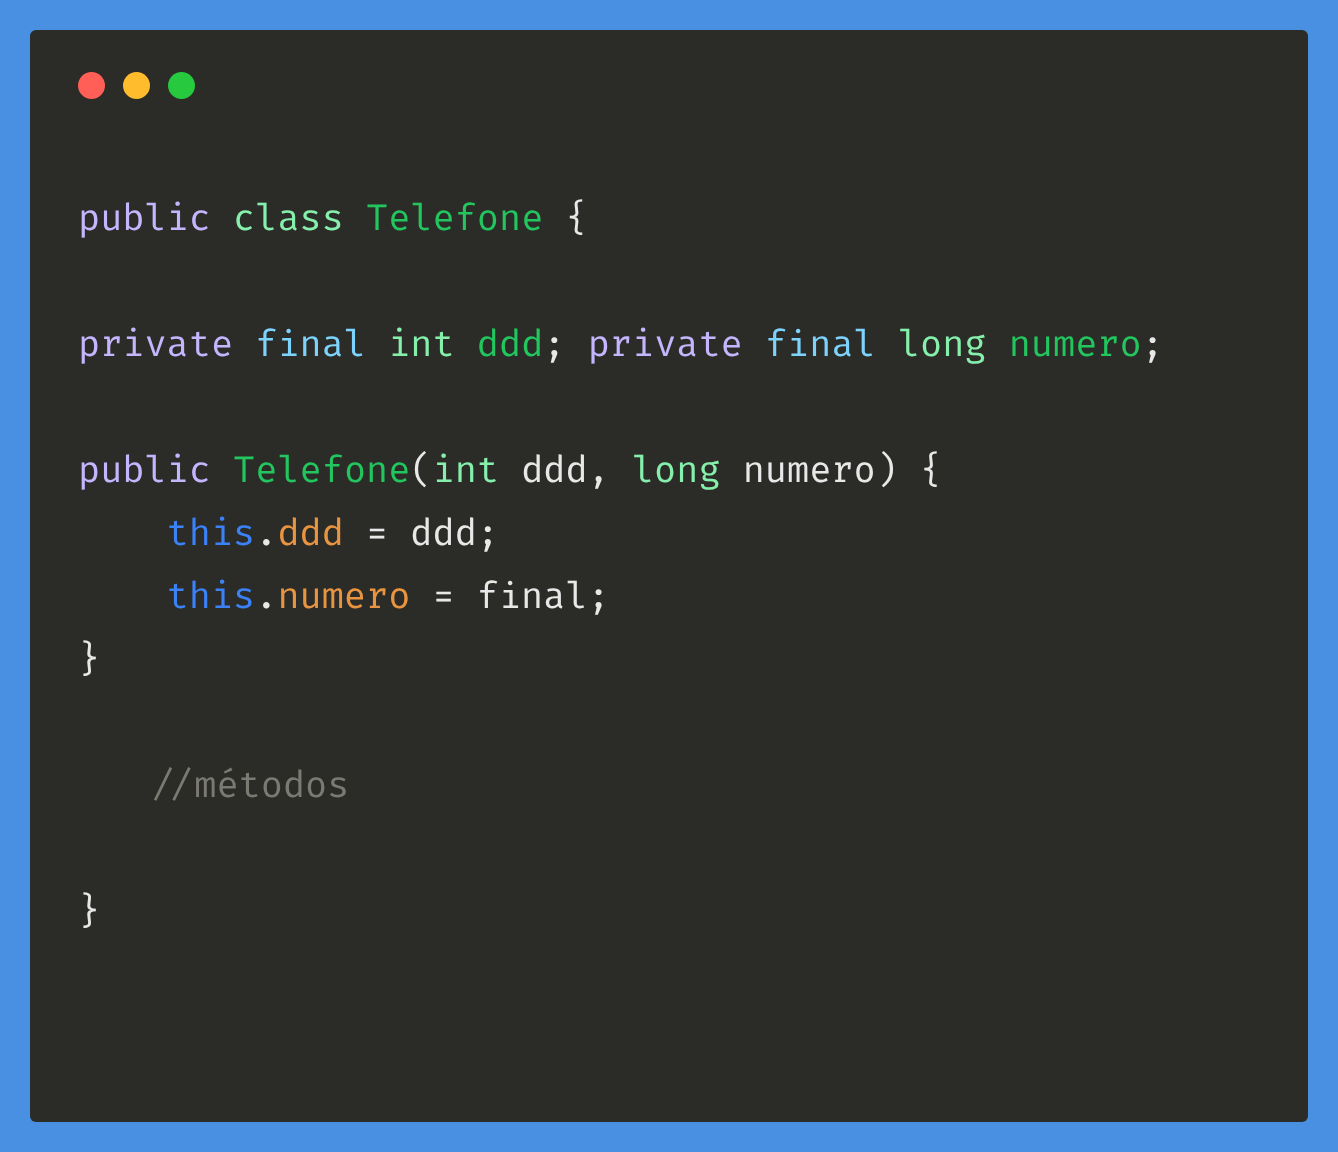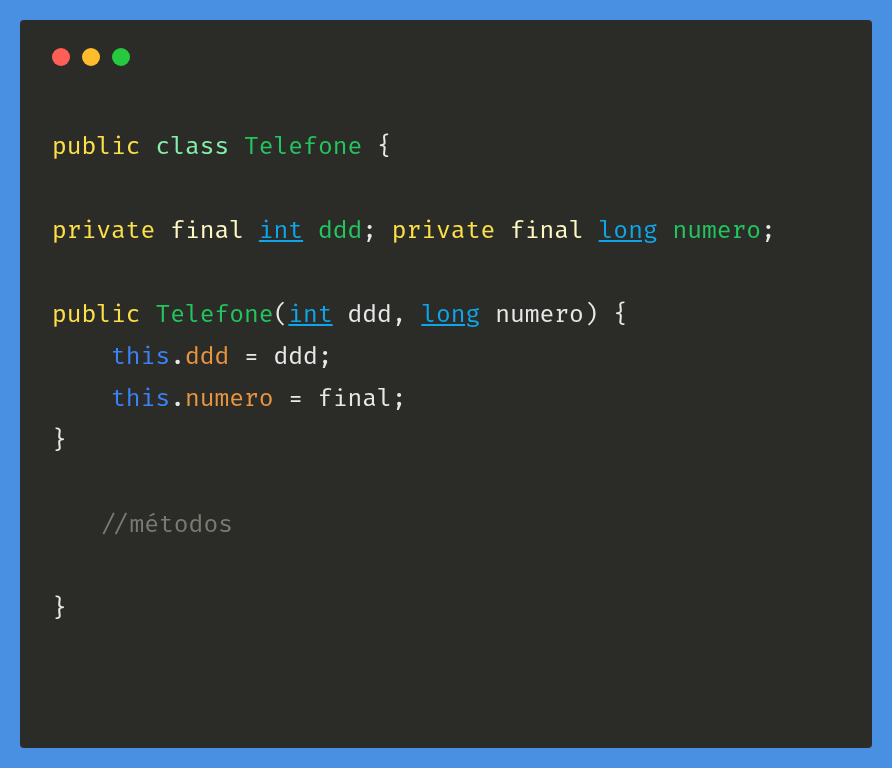--- a/index.html
+++ b/index.html
@@ -33,24 +33,24 @@
   }
   .control-red { background: #ff5f56; }
   .control-yellow { background: #ffbd2e; }
   .control-green { background: #27c93f; }
   .code-area {
     font-size: 24px;
     line-height: 1.75;
     color: #e8e8e8;
     white-space: pre;
   }
-  .kw-access { color: #fde047; }
+  .kw-access { color: #c4b5fd; }
   .kw-class { color: #86efac; }
-  .kw-type { color: #0ea5e9; text-decoration: underline; }
-  .kw-final { color: #fef9c3; }
+  .kw-type { color: #86efac; }
+  .kw-final { color: #7dd3fc; }
   .identifier { color: #22c55e; }
   .kw-this { color: #3b82f6; }
   .member { color: #e89440; }
   .plain { color: #e8e8e8; }
   .comment { color: #7a7a72; margin-left: 48px; }
 </style>
 </head>
 <body>
 
 <div class="editor-window">

